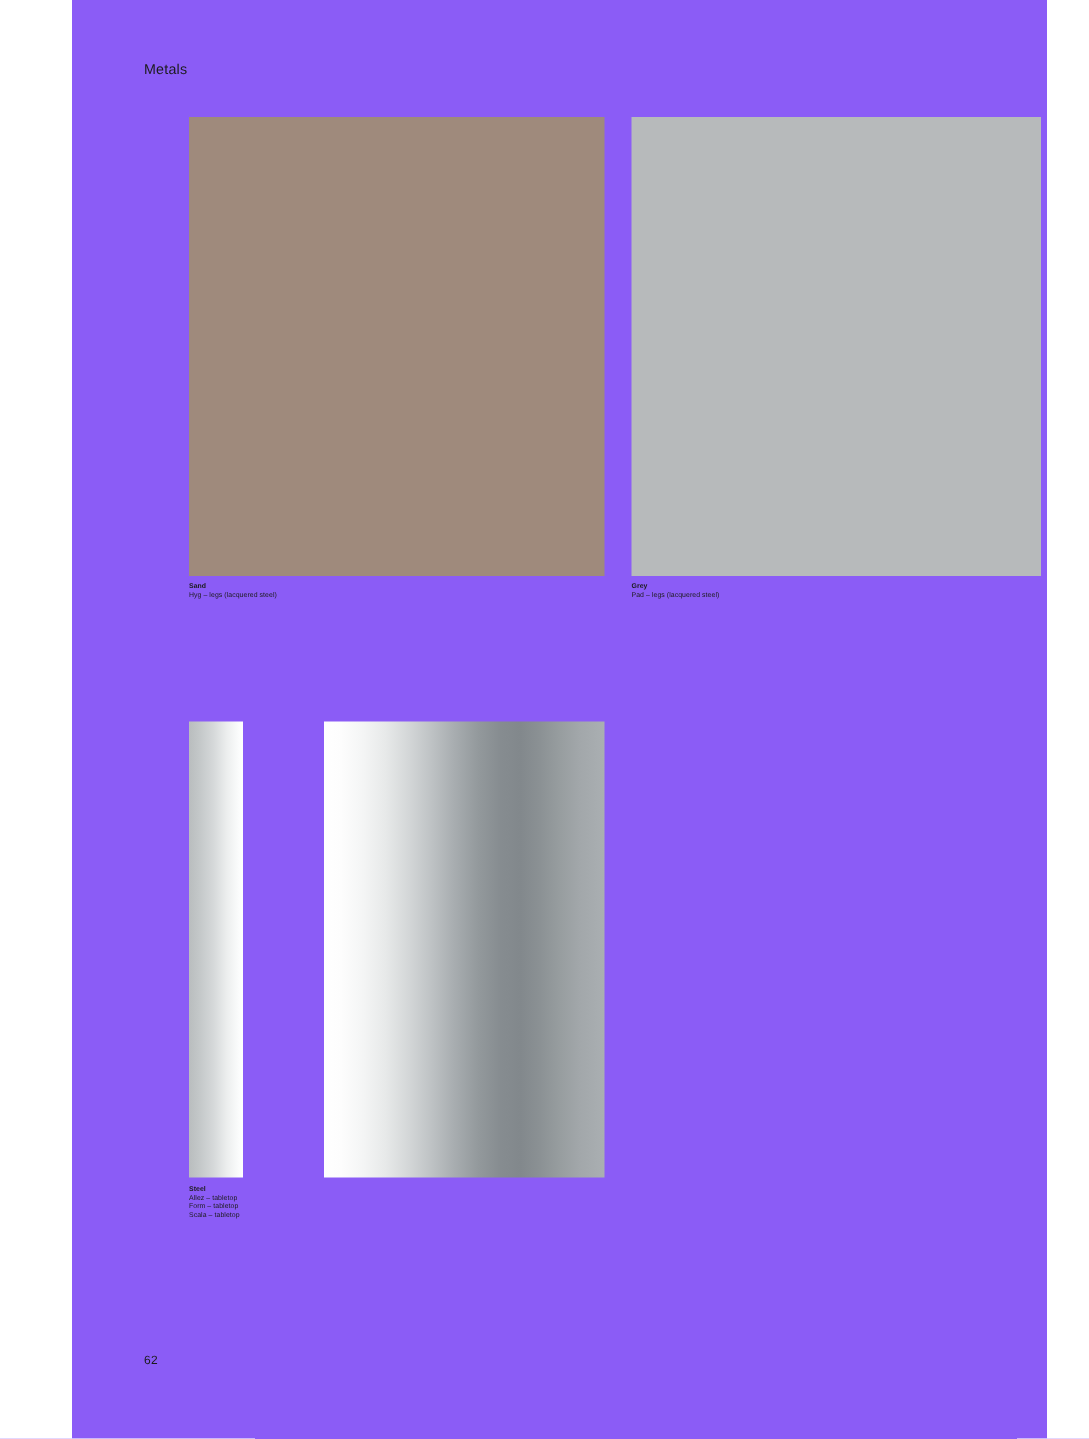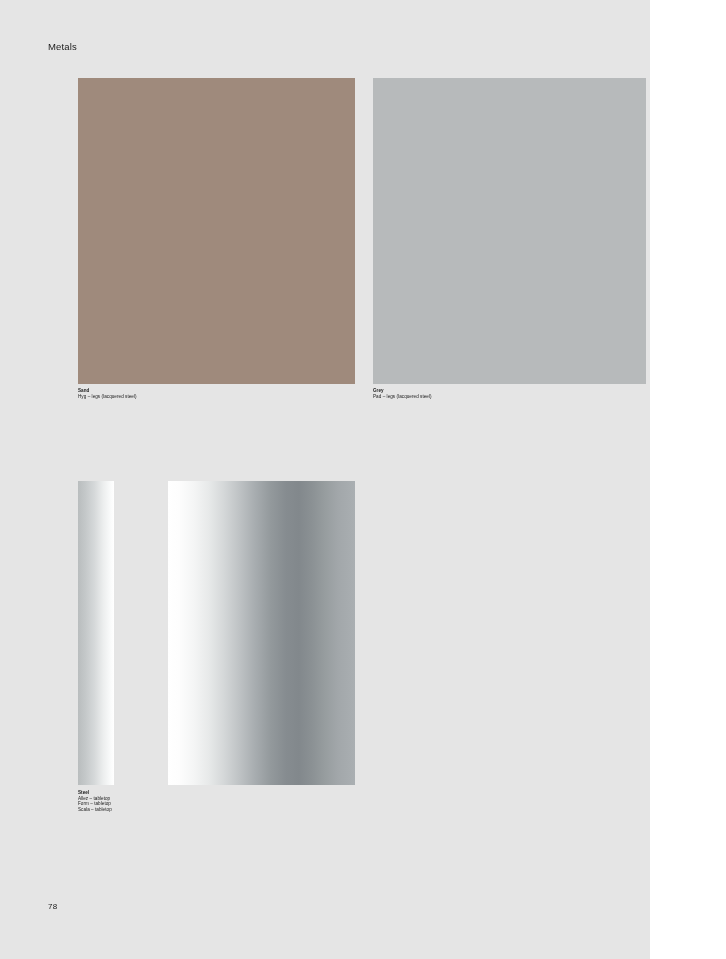--- a/index.html
+++ b/index.html
@@ -8,22 +8,23 @@
     background: #ffffff;
   }
   body {
     font-family: "Liberation Sans", sans-serif;
     -webkit-font-smoothing: antialiased;
   }
   .page {
     position: relative;
     width: 650px;
     height: 959px;
-    background: #e5e5e5;
+    background: #8b5cf6;
     overflow: hidden;
+    margin-left: 48px;
   }
 
   
   .section-title {
     position: absolute;
     left: 48px;
     top: 41px;
     font-size: 9.5px;
     line-height: 12px;
     letter-spacing: 0.15px;
@@ -133,15 +134,15 @@
     <span class="caption-line">Pad – legs (lacquered steel)</span>
   </div>
 
   <div class="caption caption-steel">
     <span class="caption-name">Steel</span>
     <span class="caption-line">Allez – tabletop</span>
     <span class="caption-line">Form – tabletop</span>
     <span class="caption-line">Scala – tabletop</span>
   </div>
 
-  <div class="page-number">78</div>
+  <div class="page-number">62</div>
 
 </div>
 
 </body></html>

